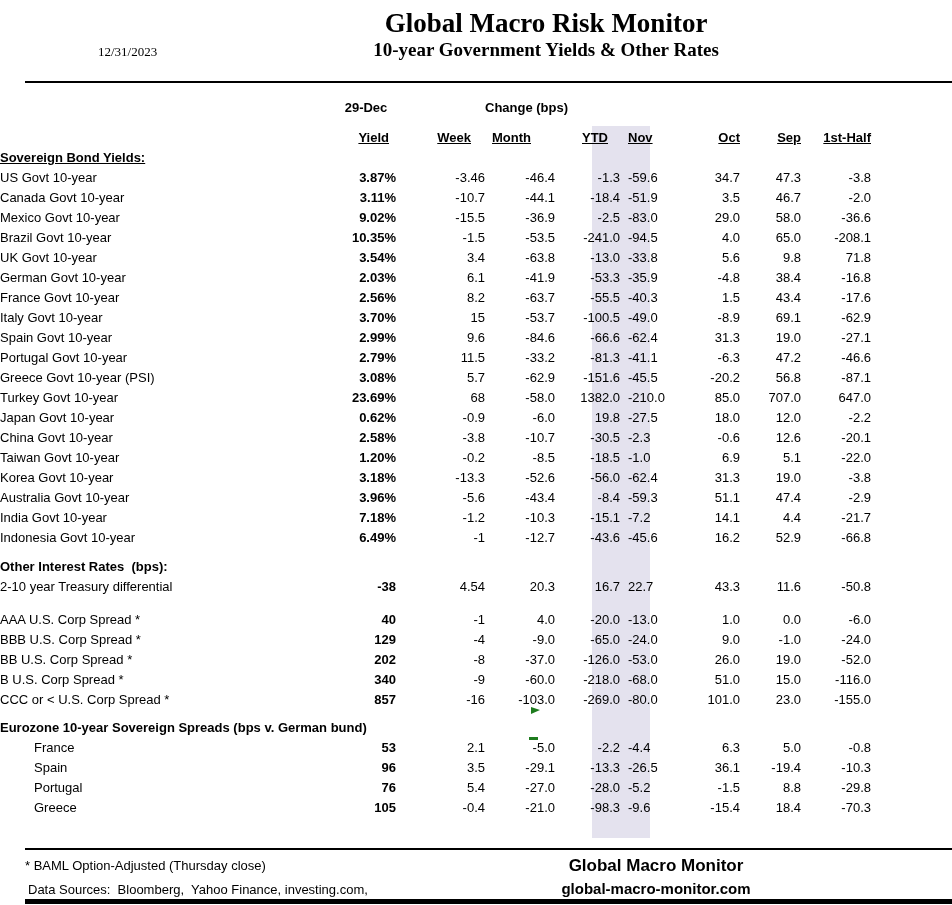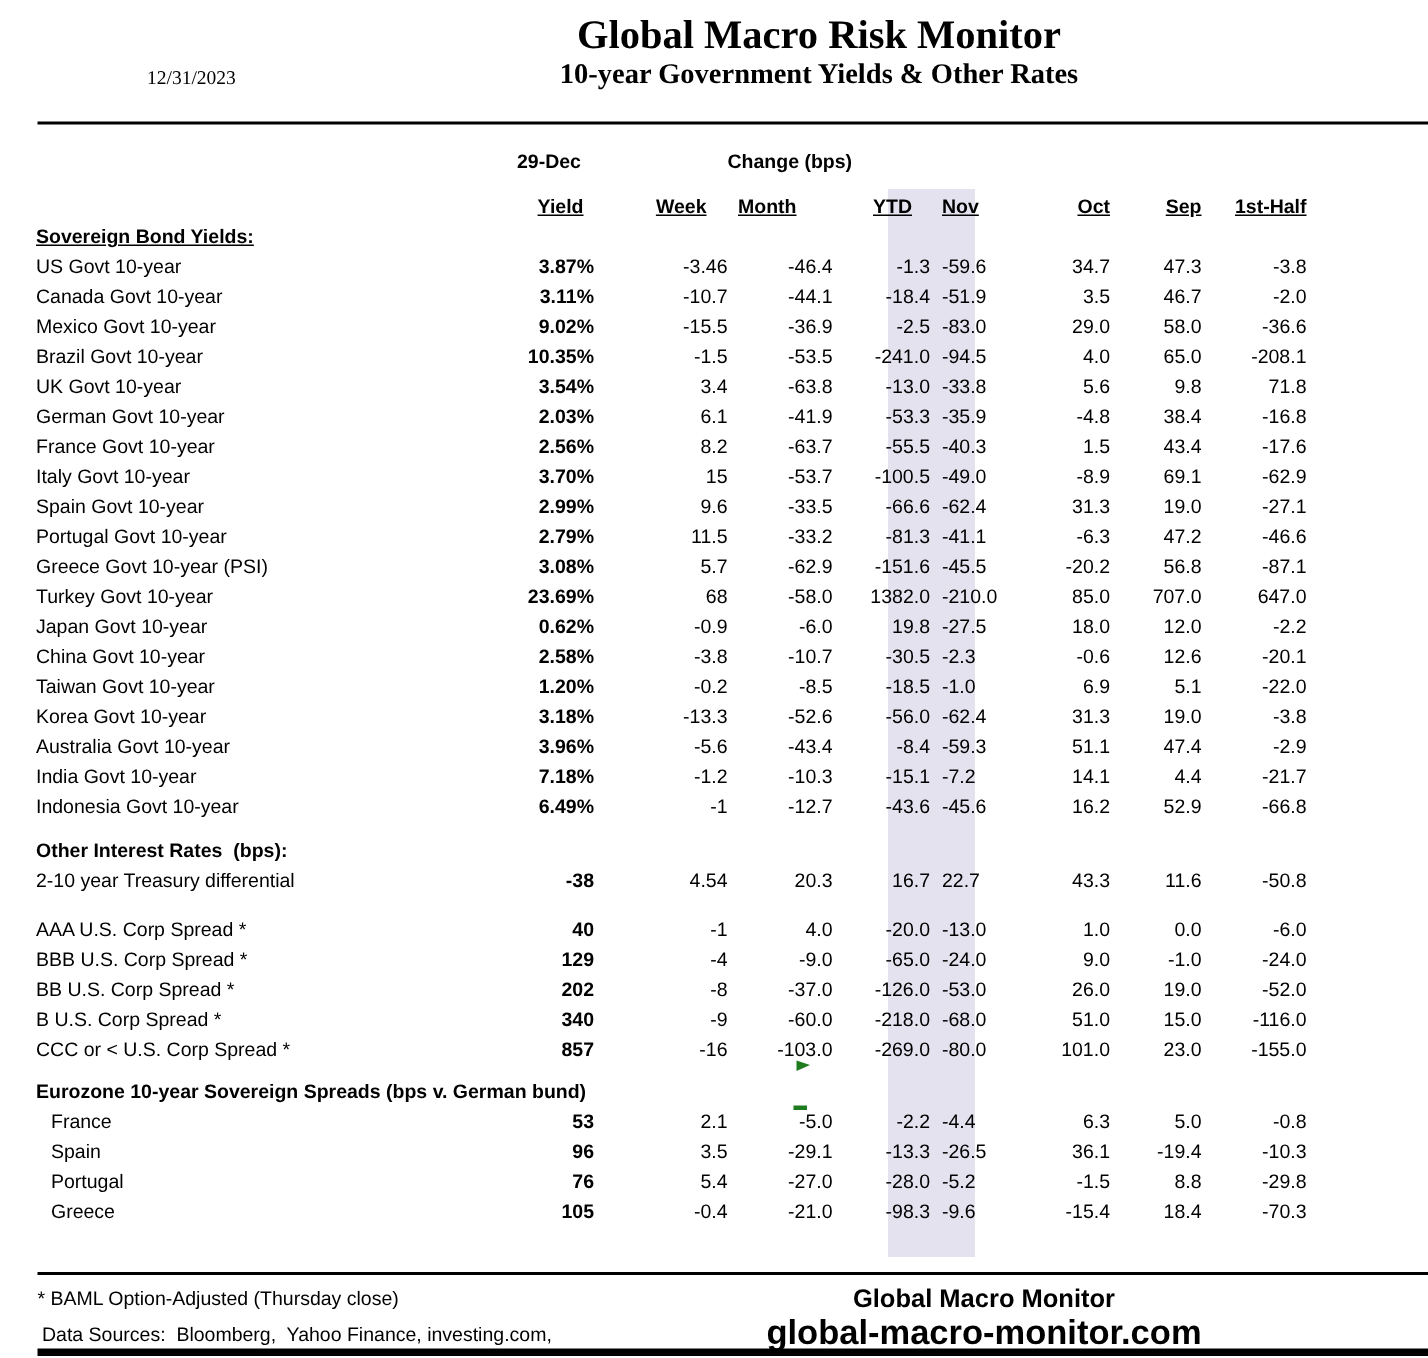--- a/index.html
+++ b/index.html
@@ -16,21 +16,21 @@
   .rule-top{position:absolute;left:25px;top:81px;width:927px;height:2px;background:#000;}
   .rule-foot{position:absolute;left:25px;top:848px;width:927px;height:2px;background:#000;}
   .bottom-bar{position:absolute;left:25px;top:899px;width:927px;height:5px;background:#000;}
 
   
   .ytd-band{position:absolute;left:592px;top:126px;width:58px;height:712px;background:#e4e2ee;}
 
   
   .trow{display:flex;height:20px;line-height:20px;font-size:13px;position:relative;}
   .cell{flex:none;box-sizing:border-box;}
-  .c-label{width:336px;padding-left:24px;text-align:left;white-space:pre;}
+  .c-label{width:336px;text-align:left;white-space:pre;}
   .c-yield{width:60px;text-align:right;font-weight:bold;}
   .c-week{width:89px;text-align:right;}
   .c-month{width:70px;text-align:right;}
   .c-gap{width:15px;}
   .c-ytd{width:58px;text-align:right;padding-right:8px;}
   .c-nov{width:59px;text-align:left;}
   .c-oct{width:53px;text-align:right;}
   .c-sep{width:61px;text-align:right;}
   .c-half{width:70px;text-align:right;}
 
@@ -52,21 +52,21 @@
   
   .flag-tri{position:absolute;left:531px;top:707px;width:0;height:0;
             border-left:9px solid #1e7c1e;border-top:3px solid transparent;border-bottom:4px solid transparent;}
   .flag-dash{position:absolute;left:529px;top:737px;width:9px;height:3px;background:#1e7c1e;}
 
   
   .foot-note{position:absolute;left:25px;top:858px;font-size:13px;white-space:pre;}
   .foot-src{position:absolute;left:28px;top:882px;font-size:13px;white-space:pre;}
   .brandblock{position:absolute;left:480px;top:855px;width:352px;text-align:center;font-weight:bold;}
   .brand{font-size:17px;line-height:22px;}
-  .brand-url{font-size:23px;line-height:23px;}
+  .brand-url{font-size:15px;line-height:23px;}
 </style>
 </head>
 <body>
 
 <div id="page">
 
   <div class="date">12/31/2023</div>
 
   <div class="titleblock">
     <div class="title">Global Macro Risk Monitor</div>
@@ -215,21 +215,21 @@
         <div class="cell c-nov">-49.0</div>
         <div class="cell c-oct">-8.9</div>
         <div class="cell c-sep">69.1</div>
         <div class="cell c-half">-62.9</div>
       </div>
 
       <div class="trow">
         <div class="cell c-label">Spain Govt 10-year</div>
         <div class="cell c-yield">2.99%</div>
         <div class="cell c-week">9.6</div>
-        <div class="cell c-month">-33.5</div>
+        <div class="cell c-month">-84.6</div>
         <div class="cell c-gap"></div>
         <div class="cell c-ytd">-66.6</div>
         <div class="cell c-nov">-62.4</div>
         <div class="cell c-oct">31.3</div>
         <div class="cell c-sep">19.0</div>
         <div class="cell c-half">-27.1</div>
       </div>
 
       <div class="trow">
         <div class="cell c-label">Portugal Govt 10-year</div>

